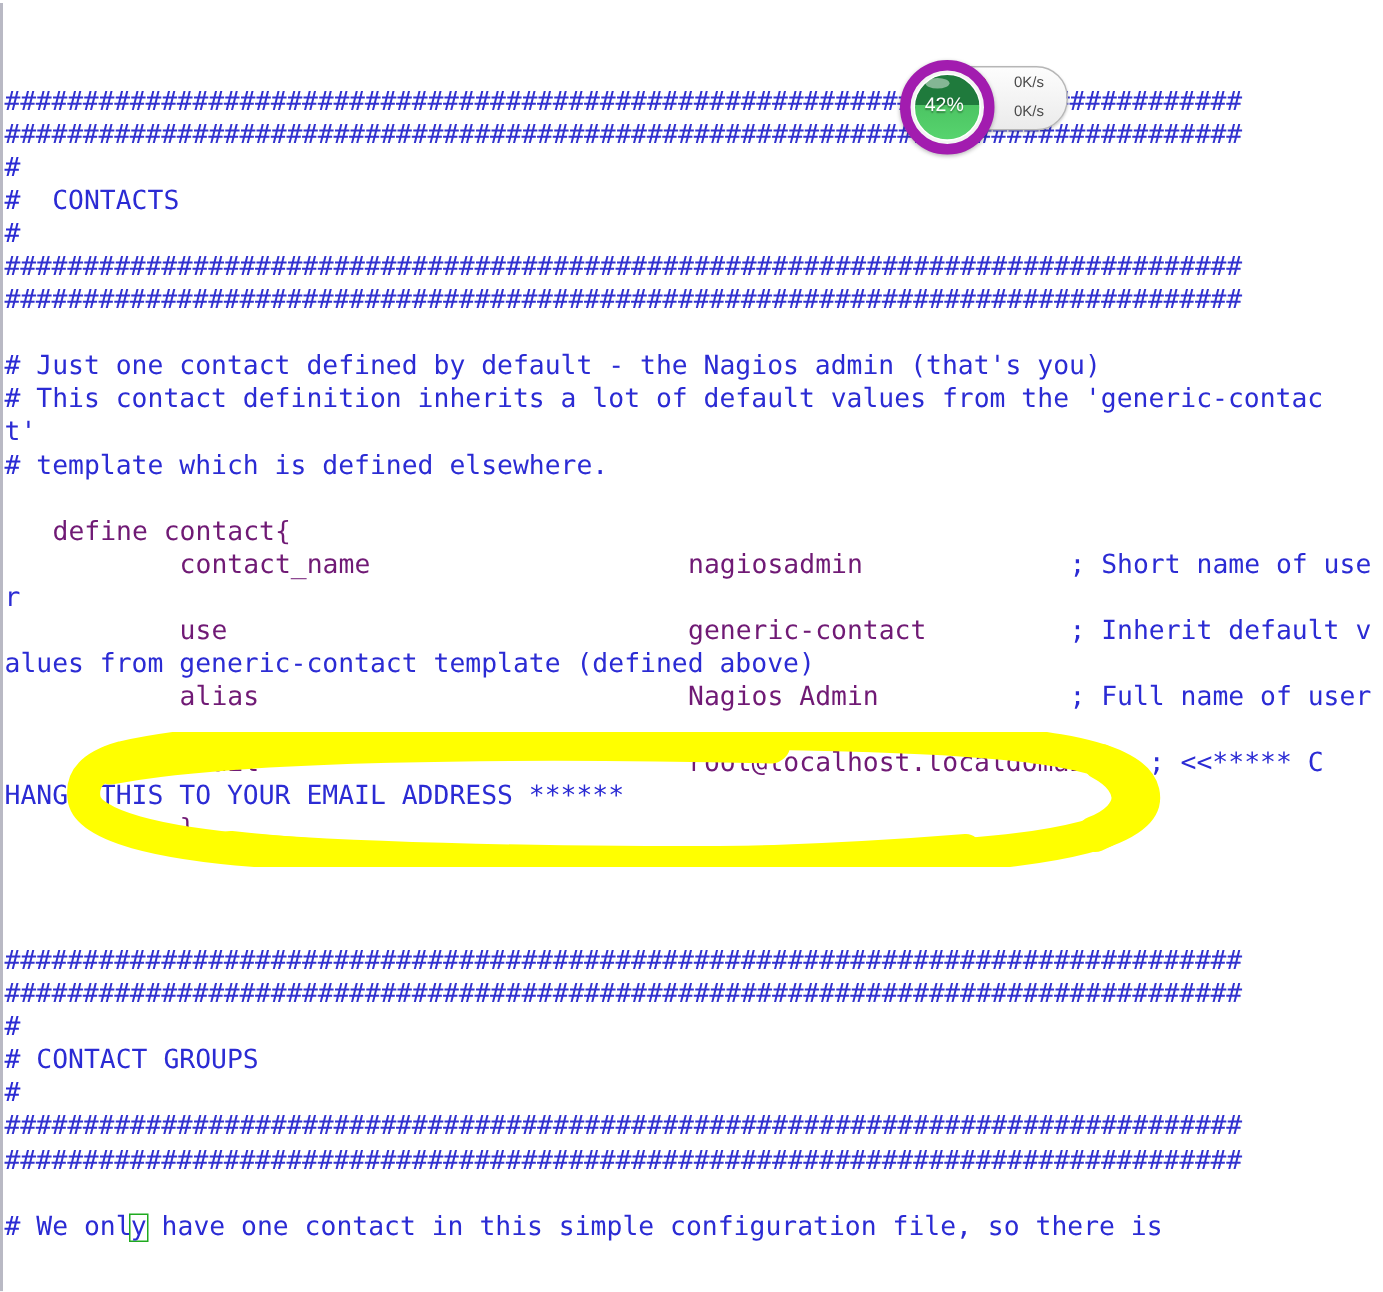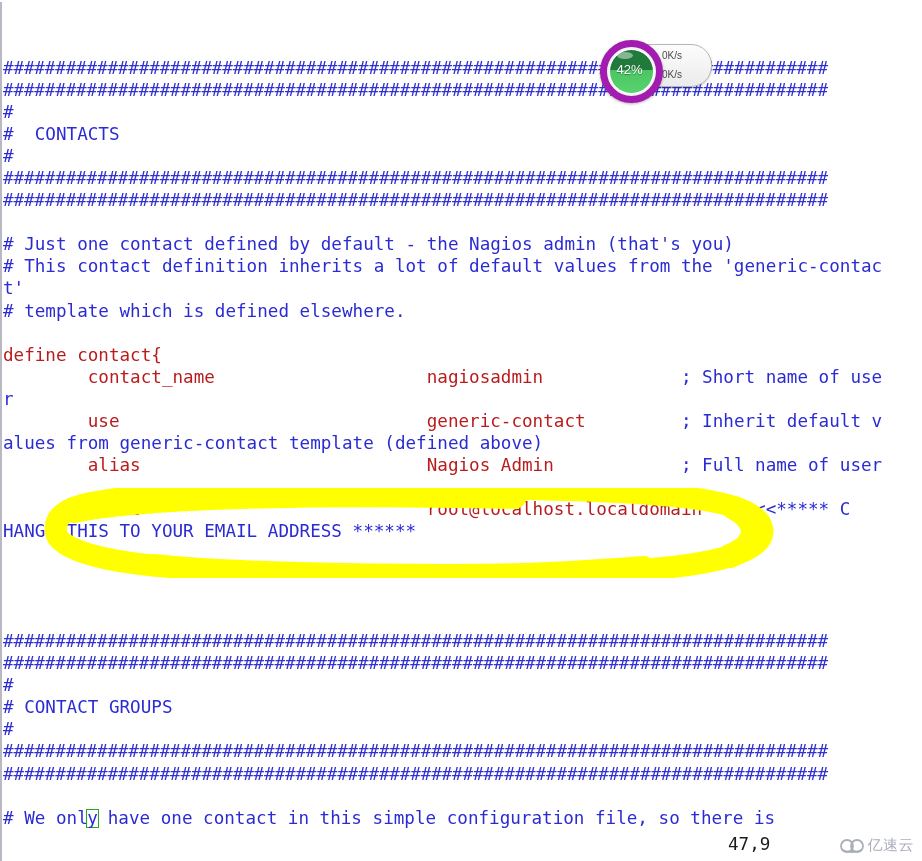--- a/index.html
+++ b/index.html
@@ -27,21 +27,21 @@
     left:3px;top:57px;
     width:919px;
     font-size:17.6px;
     line-height:22.05px;
     letter-spacing:0px;
     white-space:pre;
     color:#2a2ad0;
   }
   .ln{ height:22.05px; white-space:pre; }
   .cmt{ color:#2b2bd4; }
-  .blk{ color:#b91c1c; }
+  .blk{ color:#701a75;padding-left:32px; }
   .hashline{ color:#3232cf; letter-spacing:-0.15px;}
 
   
   .cursor{
     display:inline-block;
     border:1.6px solid #1faa1f;
     margin:0 -1.6px;
     line-height:17px;
   }
 
@@ -73,21 +73,21 @@
   }
   #widget .row{
     height:19px;display:flex;align-items:center;
   }
   #widget .arrow{
     width:12px;text-align:center;font-size:11px;line-height:11px;
   }
   #widget .up{color:#d13b2a;}
   #widget .dn{color:#3a9b3a;}
   #widget .spd{
-    font-size:10px;color:#4a4a4a;letter-spacing:0px;
+    font-size:10px;color:#4a4a4a;margin-left:14px;letter-spacing:0px;
   }
   #ball{
     position:absolute;left:0;top:0;width:49px;height:49px;
     border-radius:50%;
     background:#f4f4f4;
     border:7px solid #a21caf;
     box-shadow:0 1px 3px rgba(0,0,0,.3);
     overflow:hidden;
   }
   #ball .inner{
@@ -164,25 +164,14 @@
         <span class="spd">0K/s</span>
       </div>
     </div>
     <div id="ball">
       <div class="inner"></div>
       <div class="gloss"></div>
       <div class="pct">42%</div>
     </div>
   </div>
 
-  <div id="status">
-    <div id="ruler">47,9</div>
-    <div id="watermark">
-      <svg width="24" height="18" viewBox="0 0 24 18">
-        <circle cx="7" cy="9" r="6" fill="none" stroke="#8d93a3" stroke-width="1.8"></circle>
-        <circle cx="17" cy="9" r="6" fill="none" stroke="#8d93a3" stroke-width="1.8"></circle>
-        <path d="M2 13 q10 4 20 0" fill="none" stroke="#8d93a3" stroke-width="1.8"></path>
-      </svg>
-      <span class="wm-text">亿速云</span>
-    </div>
-  </div>
 
 </div>
 
 </body></html>

